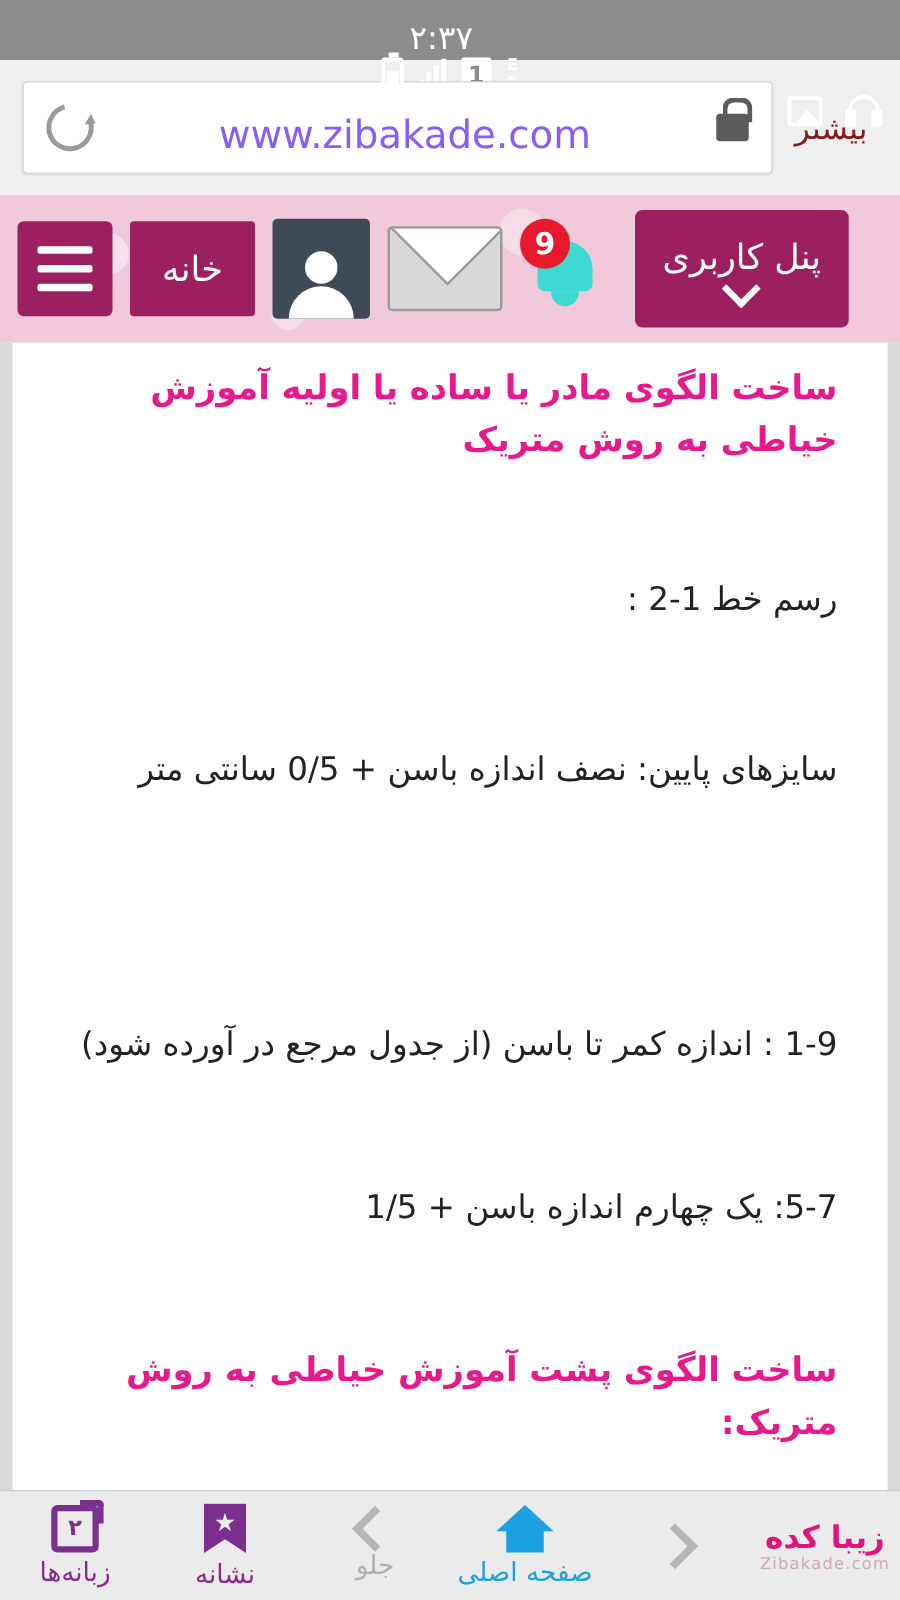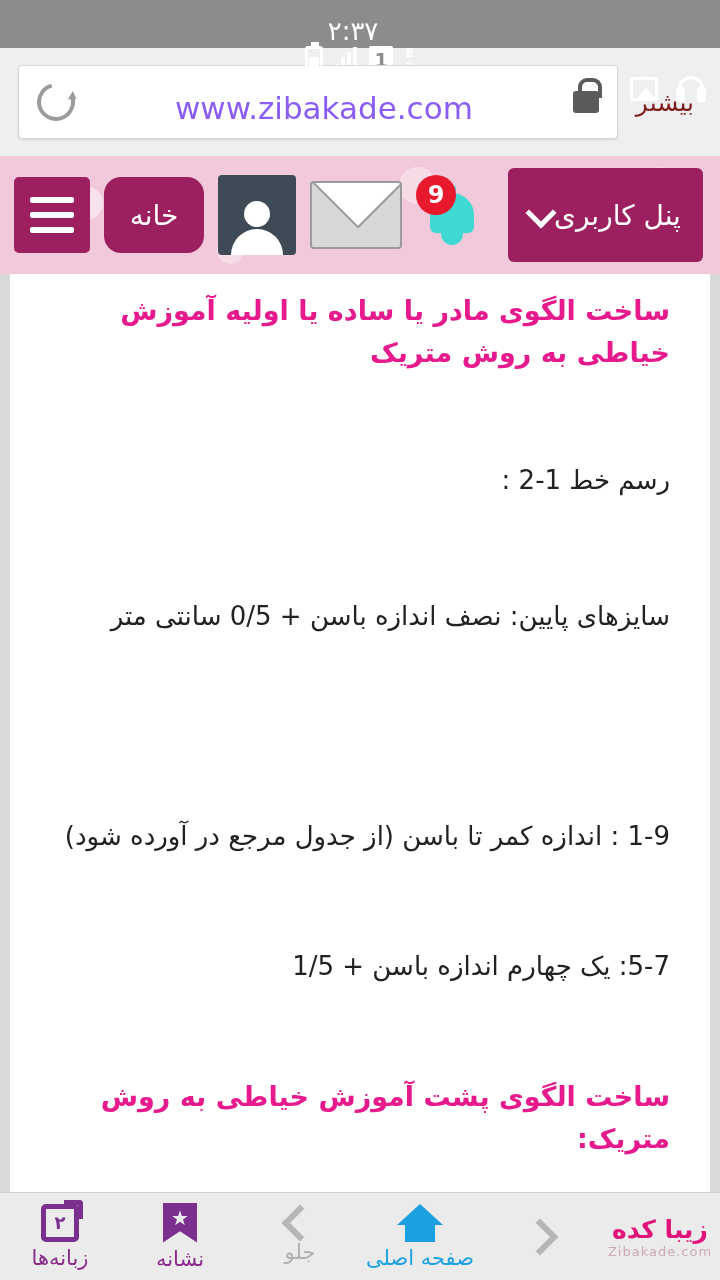--- a/index.html
+++ b/index.html
@@ -160,21 +160,21 @@
     padding: 0 14px;
     gap: 14px;
     flex-direction: row-reverse;
   }
   .hamburger-btn {
     width: 76px; height: 76px; background: #9c1f5f; border-radius: 5px;
     display: flex; flex-direction: column; align-items: center; justify-content: center; gap: 9px;
   }
   .hamburger-btn i { display: block; width: 44px; height: 6px; background: #fff; border-radius: 2px; }
   .home-btn {
-    height: 76px; min-width: 100px; background: #9c1f5f; border-radius: 17px;
+    height: 76px; min-width: 100px; background: #9c1f5f; border-radius: 3px;
     color: #fff; font-size: 28px; display: flex; align-items: center; justify-content: center;
     padding: 0 16px;
   }
   .avatar-btn {
     width: 78px; height: 80px; background: #3f4a57; border-radius: 4px;
     display: flex; align-items: flex-end; justify-content: center; overflow: hidden;
   }
   .avatar-btn .head { width: 26px; height: 26px; background: #fff; border-radius: 50%; margin-bottom: 3px; }
   .avatar-btn .body {
     width: 52px; height: 26px; background: #fff; border-radius: 26px 26px 0 0;
@@ -205,21 +205,21 @@
     content: ""; position: absolute; left: 18px; top: -8px; width: 8px; height: 8px;
     background: #3fd9d4; border-radius: 50%;
   }
   .bell-badge {
     position: absolute; left: 0; top: 0; width: 40px; height: 40px; border-radius: 50%;
     background: #e8192c; color: #fff; font-size: 24px; font-weight: bold;
     display: flex; align-items: center; justify-content: center; z-index: 2;
   }
   .userpanel-btn {
     height: 94px; background: #9c1f5f; border-radius: 6px; color: #fff;
-    display: flex; flex-direction: row; align-items: center; justify-content: center;
+    display: flex; flex-direction: column; align-items: center; justify-content: center;
     padding: 0 22px; gap: 2px; margin-right: auto;
   }
   .userpanel-btn .lbl { font-size: 28px; }
   .userpanel-btn .caret {
     width: 22px; height: 22px; border-right: 5px solid #fff; border-bottom: 5px solid #fff;
     transform: rotate(45deg); margin-top: -4px;
   }
 
   
   .content {

